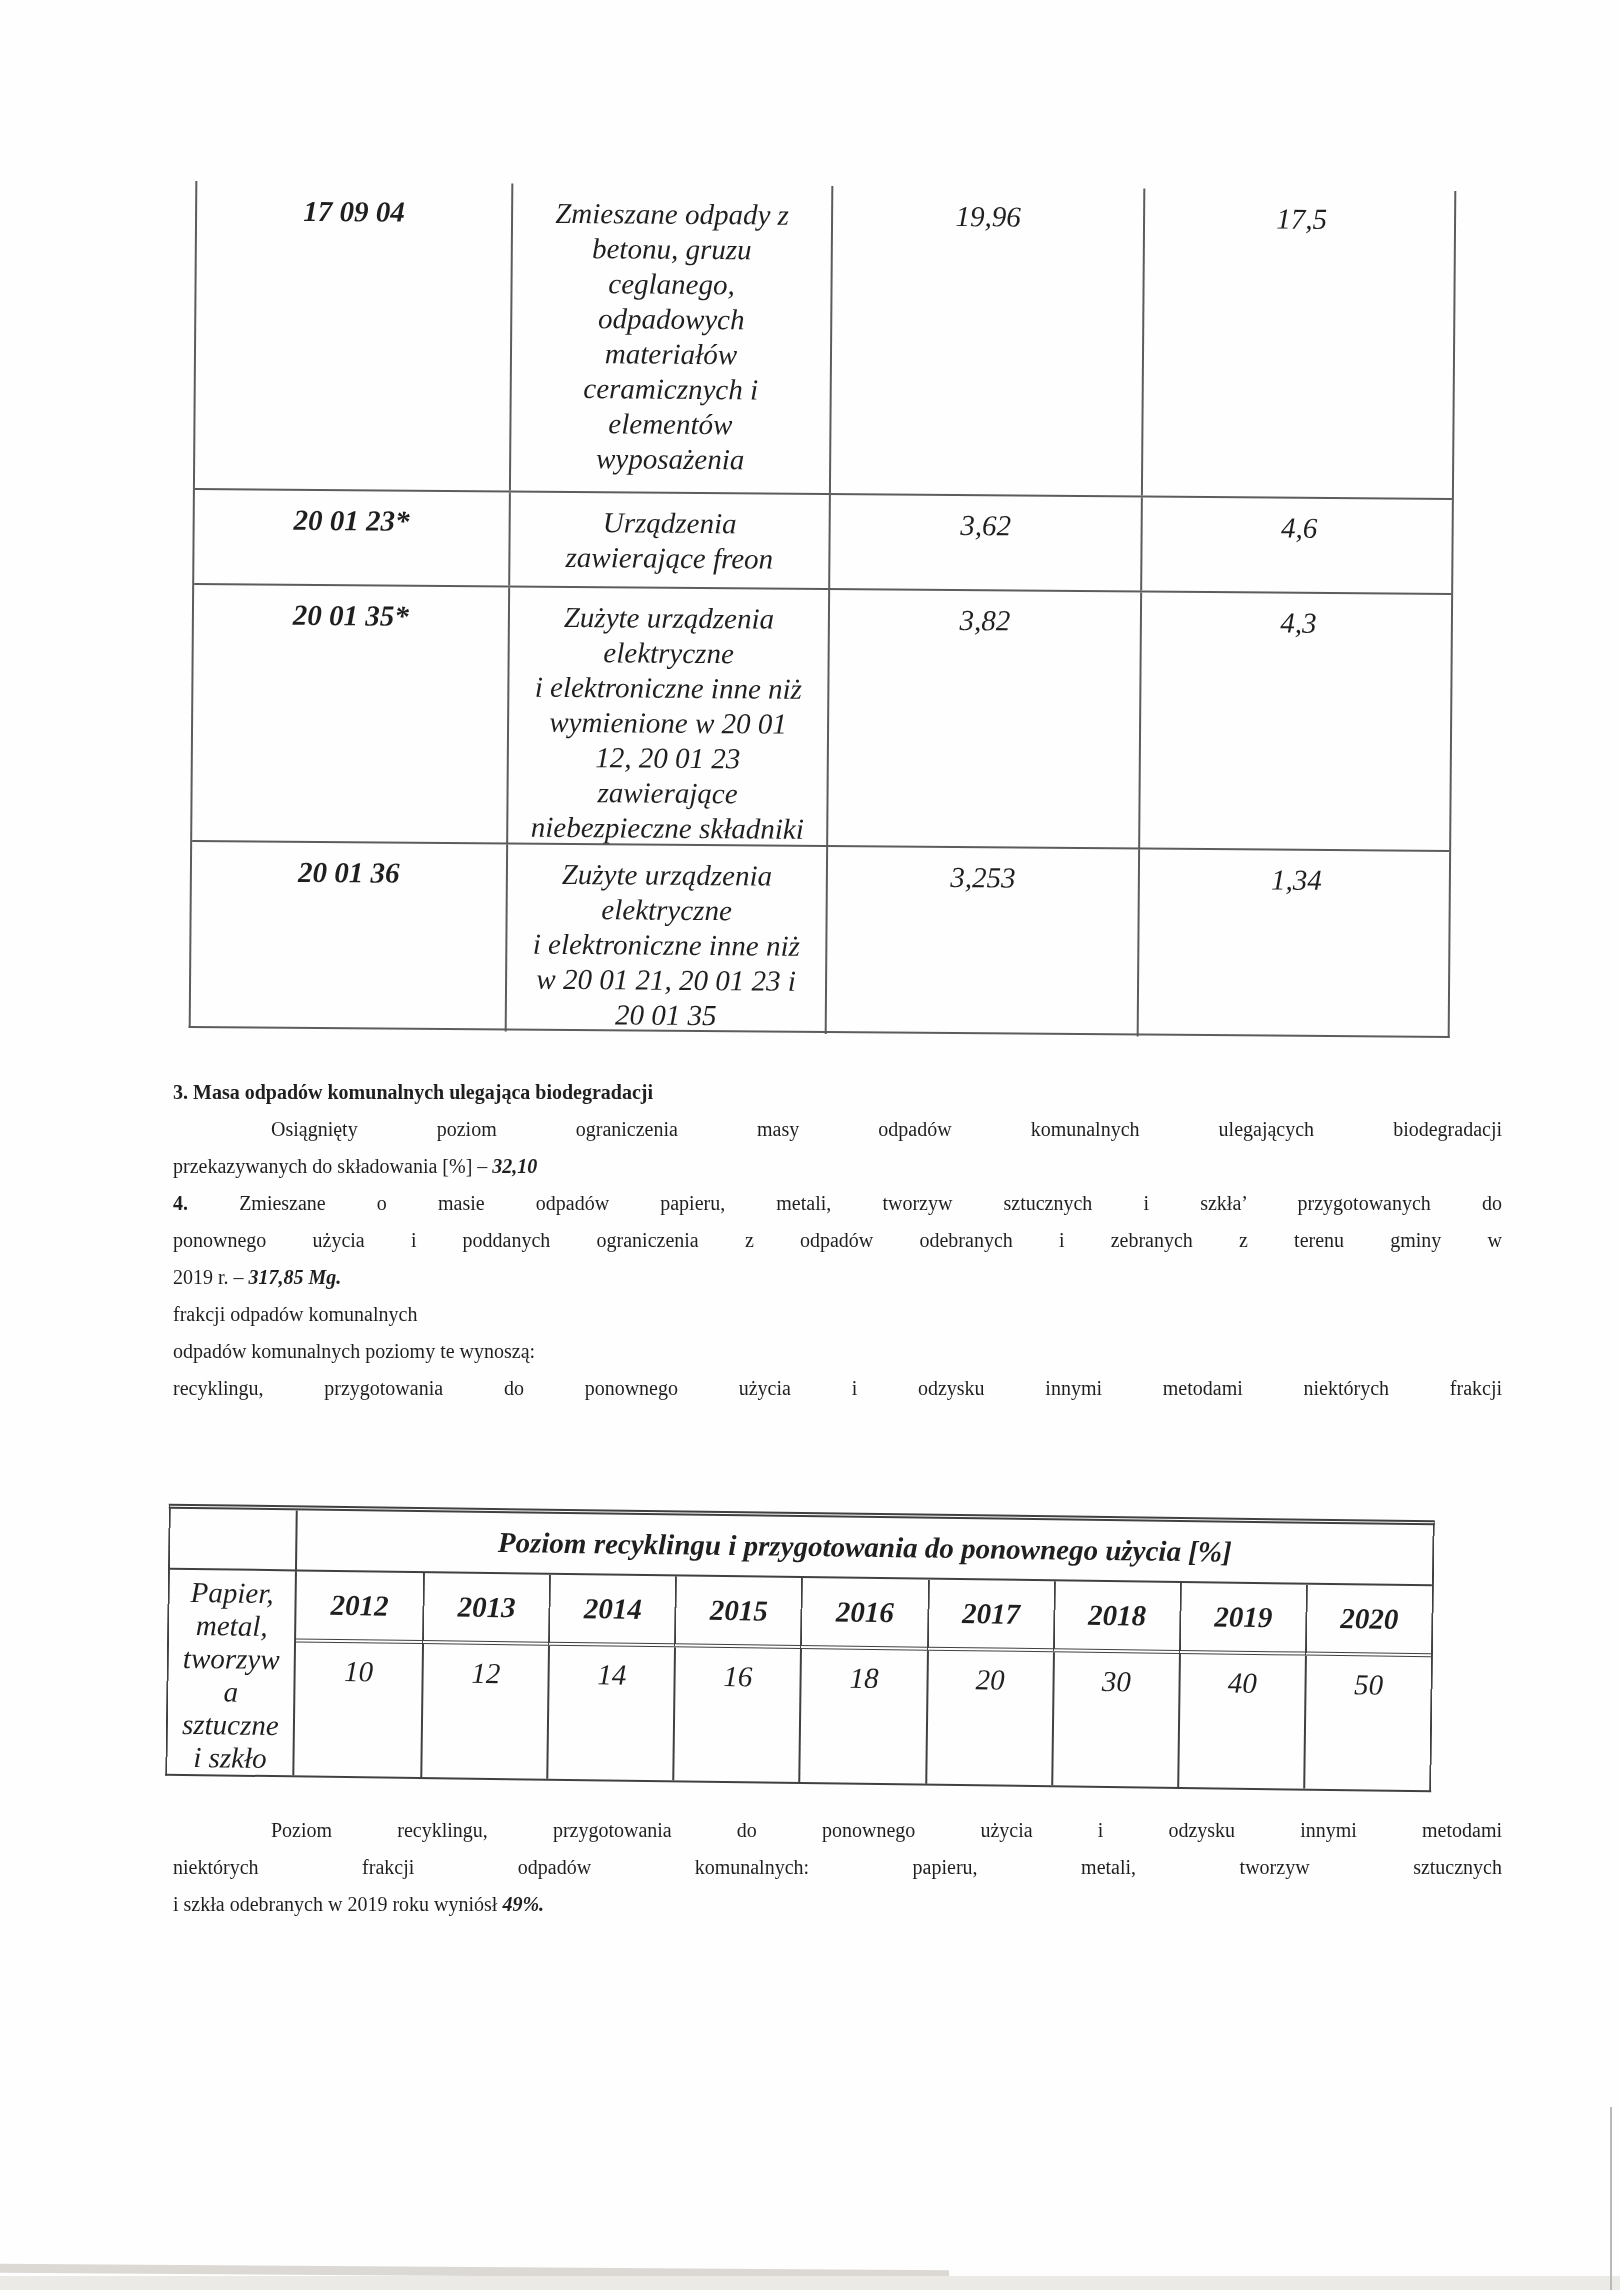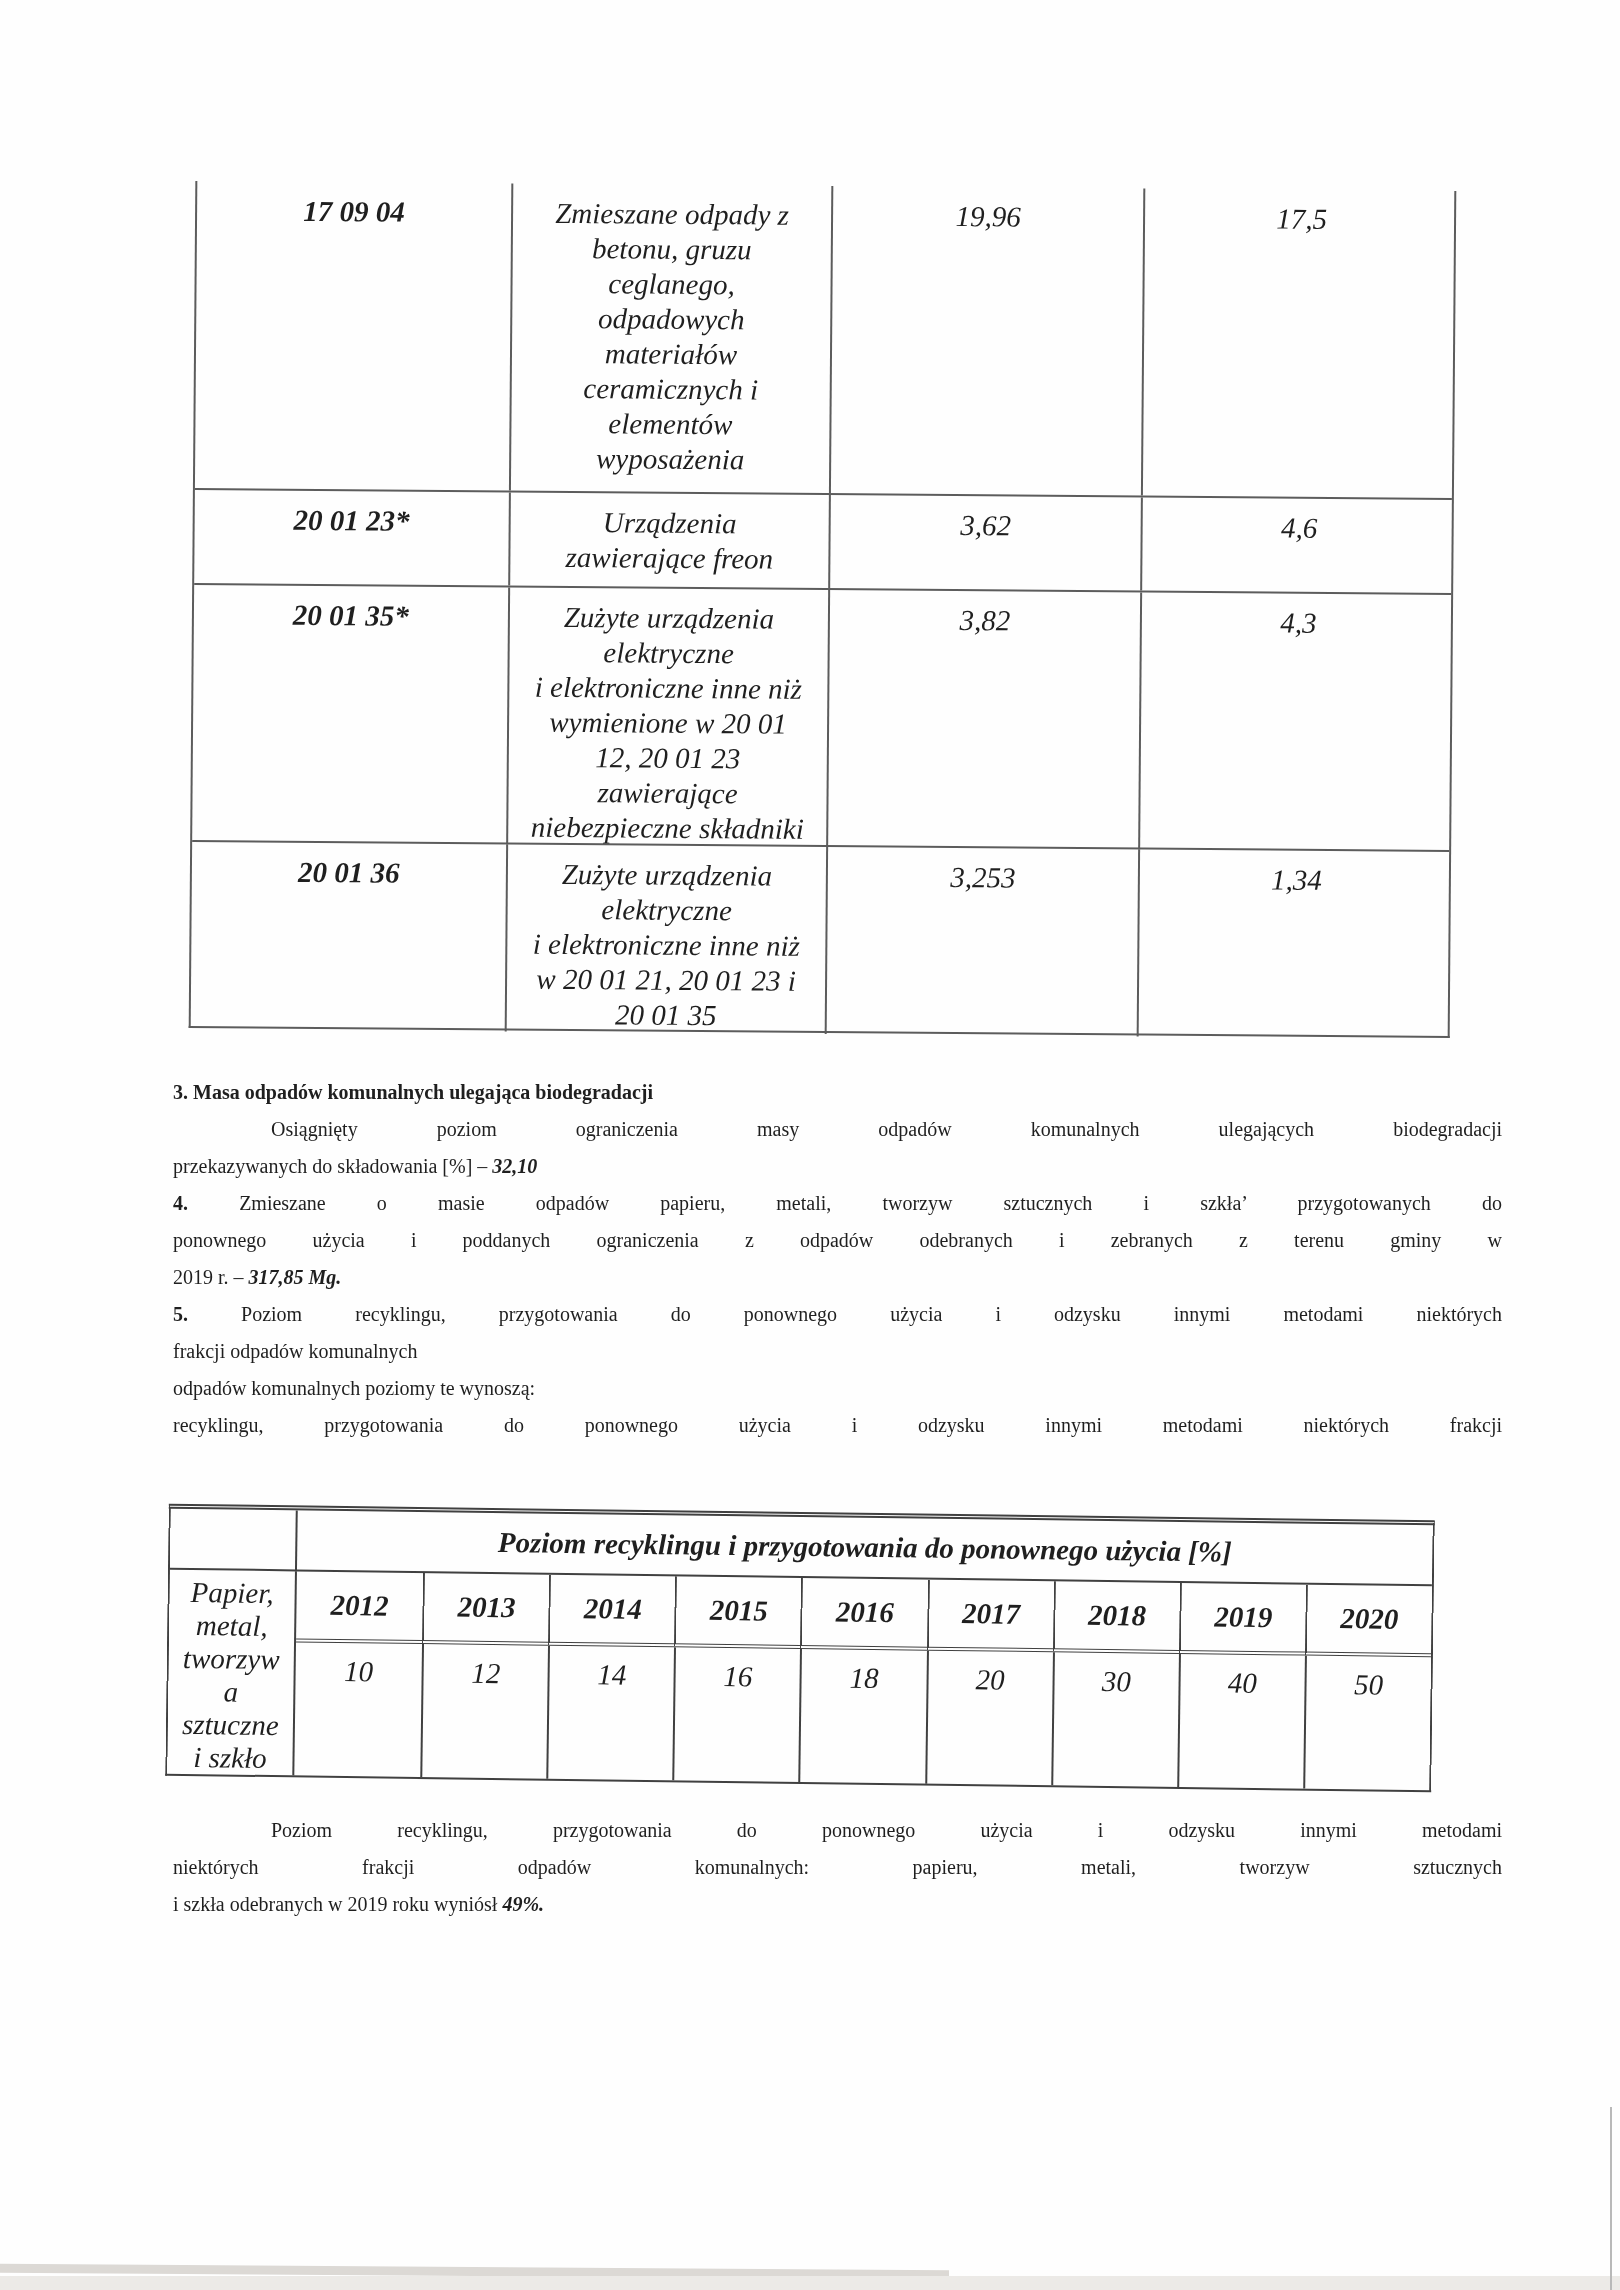--- a/index.html
+++ b/index.html
@@ -115,21 +115,20 @@
   </div>
 </div>
 
 <div class="textblock" style="top:1074px;">
   <div class="ln bold">3. Masa odpadów komunalnych ulegająca biodegradacji</div>
   <div class="ln just indent"><span>Osiągnięty poziom ograniczenia masy odpadów komunalnych ulegających biodegradacji</span></div>
   <div class="ln"><span>przekazywanych do składowania [%] – </span><span class="bi">32,10</span></div>
   <div class="ln just"><span class="bold">4.</span><span> Zmieszane o masie odpadów papieru, metali, tworzyw sztucznych i szkła’ przygotowanych do</span></div>
   <div class="ln just"><span>ponownego użycia i poddanych ograniczenia z odpadów odebranych i zebranych z terenu gminy w</span></div>
   <div class="ln"><span>2019 r. – </span><span class="bi">317,85 Mg.</span></div>
-  <div class="ln just"><span class="bold">5.</span><span> Poziom recyklingu, przygotowania do ponownego użycia i odzysku innymi metodami niektórych</span></div>
   <div class="ln">frakcji odpadów komunalnych</div>
   <div class="ln">odpadów komunalnych poziomy te wynoszą:</div>
   <div class="ln just"><span>recyklingu, przygotowania do ponownego użycia i odzysku innymi metodami niektórych frakcji</span></div>
 </div>
 
 <div class="t2">
   <div class="corner"></div>
   <div class="hdr">Poziom recyklingu i przygotowania do ponownego użycia [%]</div>
   <div class="mlabel">Papier,
 metal,

